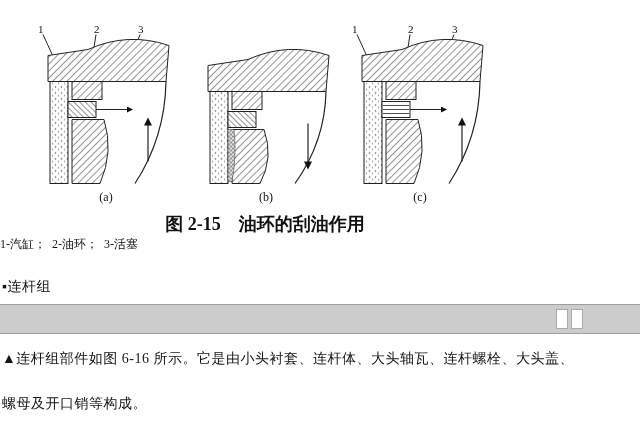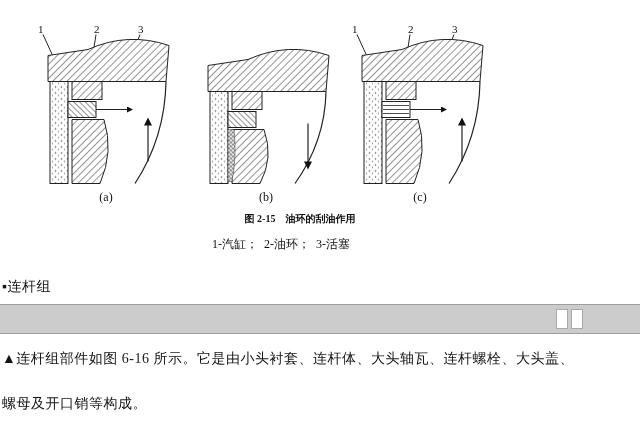--- a/index.html
+++ b/index.html
@@ -12,27 +12,27 @@
     color: #1a1a1a;
   }
   .abs { position: absolute; }
   .figure-area { left: 0; top: 0; width: 640px; height: 270px; }
   .diagram { position: absolute; top: 18px; width: 140px; height: 188px; }
   .diagram.a { left: 36px; }
   .diagram.b { left: 196px; }
   .diagram.c { left: 350px; }
   .fig-caption {
     left: 0; top: 212px; width: 530px;
-    text-align: center; font-weight: bold; font-size: 10px;
-    white-space: pre; color: #111; padding-left: 35px;
+    text-align: center; font-weight: bold; font-size: 18px;
+    white-space: pre; color: #111;
   }
   .fig-legend {
     left: 0; top: 236px; width: 530px;
-    text-align: center; font-size: 12px;
-    white-space: pre; color: #111; padding-left: 16px;
+    font-size: 12px;
+    white-space: pre; color: #111;
   }
   .bodytext { font-size: 14px; letter-spacing: 0.5px; color: #141414; white-space: pre; }
   .bullet-line { left: 2px; top: 278px; }
   .page-band {
     left: 0; top: 304px; width: 640px; height: 30px;
     background: #cccccc;
     border-top: 1px solid #9e9e9e;
     border-bottom: 1px solid #9e9e9e;
     box-sizing: border-box;
   }

